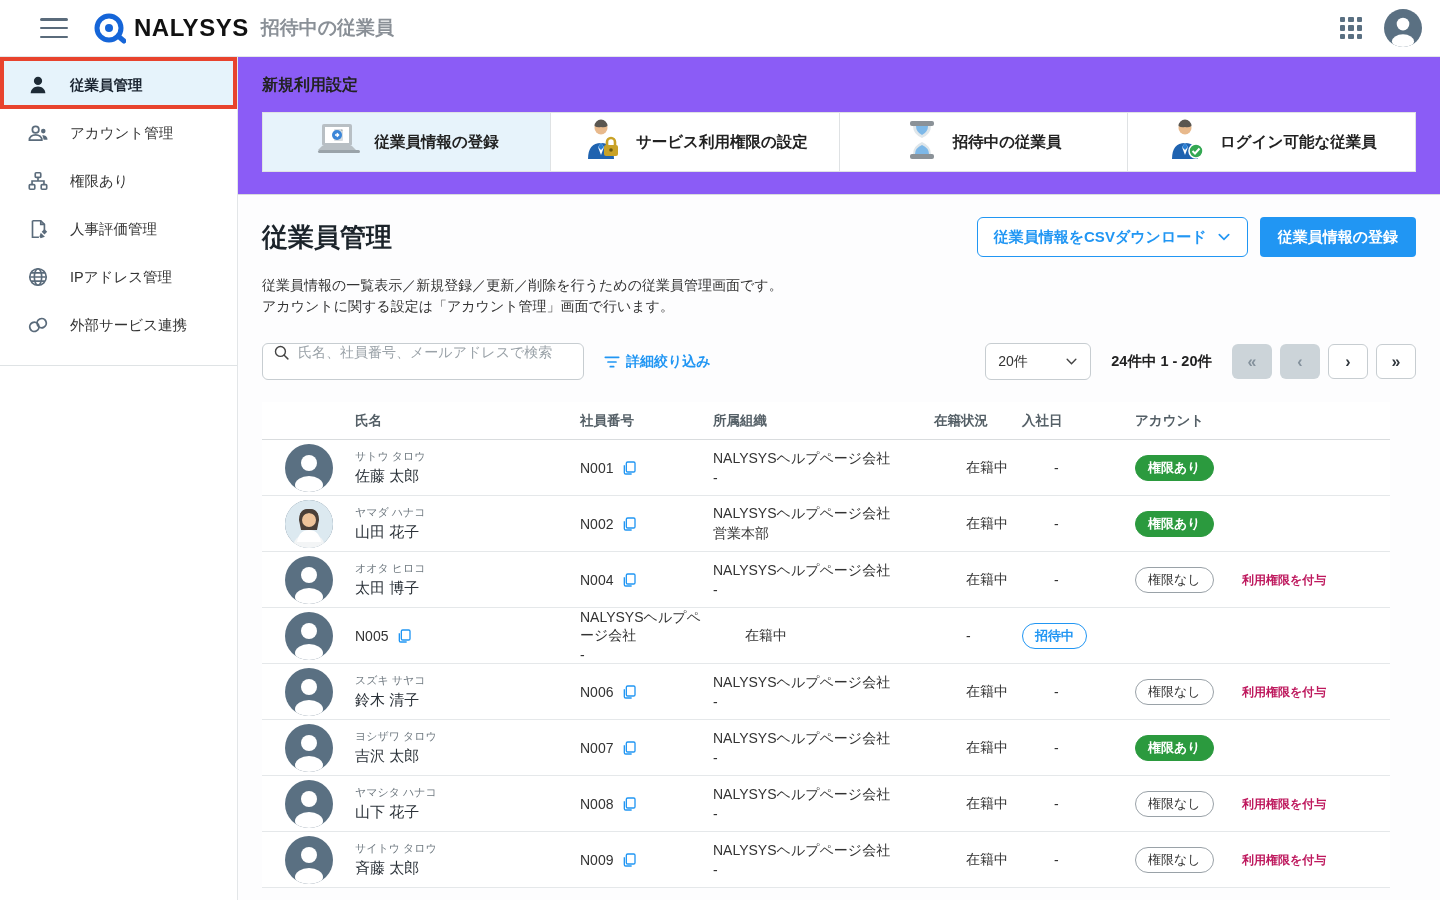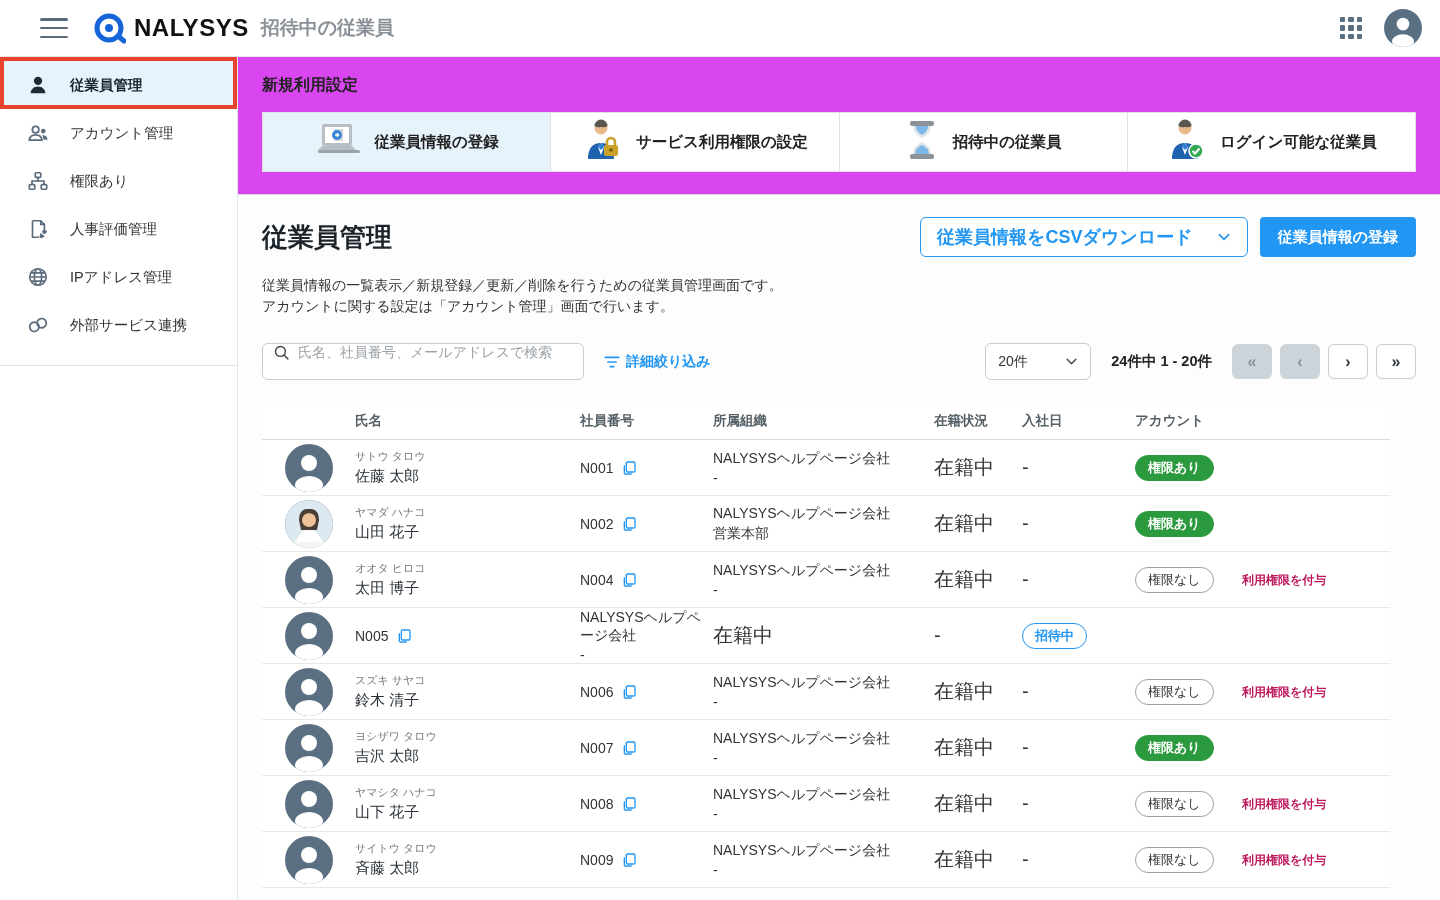--- a/index.html
+++ b/index.html
@@ -24,35 +24,35 @@
   .sidebar { width:238px; background:#fff; border-right:1px solid #e3e6e8; flex-shrink:0; position:relative; padding-top:4px; }
   .side-item { height:48px; display:flex; align-items:center; gap:20px; padding-left:26px; cursor:pointer; font-size:14.5px; color:#333; }
   .side-item .ico { width:24px; height:24px; flex-shrink:0; display:flex; align-items:center; justify-content:center; }
   .side-item.selected { background:#e6f3fb; font-weight:bold; color:#1a2430; border-left:4px solid #1b6fc2; padding-left:22px; }
   .side-divider { border-top:1px solid #dfe3e5; margin:16px 0 24px 0; }
   .annotation-box { position:absolute; left:0; top:0px; width:237px; height:52px; border:4px solid #e8432d; pointer-events:none; z-index:10; }
 
   .main { flex:1; background:#fdfdfe; overflow:hidden; }
 
   
-  .setup { background:#d946ef; border-bottom:1px solid #d8dbdd; padding:18px 24px 22px 24px; }
+  .setup { background:#8b5cf6; border-bottom:1px solid #d8dbdd; padding:18px 24px 22px 24px; }
   .setup-title { font-size:16px; font-weight:bold; color:#222; margin-bottom:16px; }
   .steps { display:flex; border:1px solid #dfe2e4; background:#fff; }
   .step { flex:1; height:58px; display:flex; align-items:center; justify-content:center; gap:14px; background:#fff; border-right:1px solid #dfe2e4; cursor:pointer; }
   .step:last-child { border-right:none; }
   .step.selected { background:#e7f3fb; }
   .step-label { font-size:15.5px; font-weight:bold; color:#222; }
 
   
   .content { padding:22px 24px 0 24px; }
   .title-row { display:flex; align-items:center; margin-bottom:18px; }
   .page-title { font-size:26px; font-weight:bold; color:#1c242b; }
   .title-actions { margin-left:auto; display:flex; gap:12px; }
   .btn-outline { height:40px; padding:0 16px; background:#fff; border:1.5px solid #2196f3; border-radius:6px;
-    color:#2196f3; font-weight:bold; font-size:18px; display:flex; align-items:center; gap:24px; cursor:pointer; }
+    color:#2196f3; font-weight:bold; font-size:15px; display:flex; align-items:center; gap:10px; cursor:pointer; }
   .btn-primary { height:40px; padding:0 18px; background:#2196f3; border:none; border-radius:4px;
     color:#fff; font-weight:bold; font-size:15px; cursor:pointer; }
   .desc { font-size:14px; color:#333; line-height:1.5; }
 
   .controls { display:flex; align-items:center; margin-top:26px; }
   .search-box { width:322px; height:37px; border:1px solid #c7cdd1; border-radius:6px; background:#fff;
     display:flex; align-items:flex-start; padding:0 10px; gap:8px; }
   .search-box input { border:none; outline:none; flex:1; font-size:14px; color:#333; background:transparent; font-family:inherit; }
   .search-box input::placeholder { color:#9aa2a8; }
   .filter-link { display:flex; align-items:center; gap:6px; margin-left:20px; color:#2196f3; font-weight:bold; font-size:14px; cursor:pointer; }
@@ -76,21 +76,21 @@
   .avatar { width:48px; height:48px; border-radius:50%; background:#5a7082; overflow:hidden; position:relative; flex-shrink:0; }
   .avatar svg { position:absolute; inset:0; }
   .avatar .photo-svg { display:none; }
   .avatar.photo .photo-svg { display:block; }
   .furigana { font-size:11px; color:#6f7980; margin-bottom:3px; }
   .ename { font-size:15px; color:#2a3138; }
   .num-cell { display:flex; align-items:center; gap:8px; font-size:14px; color:#333; }
   .copy-icon { cursor:pointer; display:inline-flex; }
   .org-line1 { font-size:14px; color:#333; margin-bottom:2px; }
   .org-line2 { font-size:14px; color:#333; }
-  .cell-text { font-size:20px; color:#333; }
+  .cell-text { font-size:14px; color:#333;margin-left:32px; }
   .badge { display:inline-flex; align-items:center; height:26px; padding:0 12px; border-radius:14px; font-size:13px; }
   .badge.granted { background:#2b9a3e; color:#fff; font-weight:bold; border:1px solid #2b9a3e; }
   .badge.none { background:#fff; color:#333; border:1px solid #9aa2a8; }
   .badge.invited { background:#fff; color:#2196f3; font-weight:bold; border:1px solid #2196f3; }
   .grant-link { font-size:12px; font-weight:bold; color:#be185d; cursor:pointer; }
   .acct-cell { display:flex; align-items:center; }
 </style>
 </head>
 <body>
 

